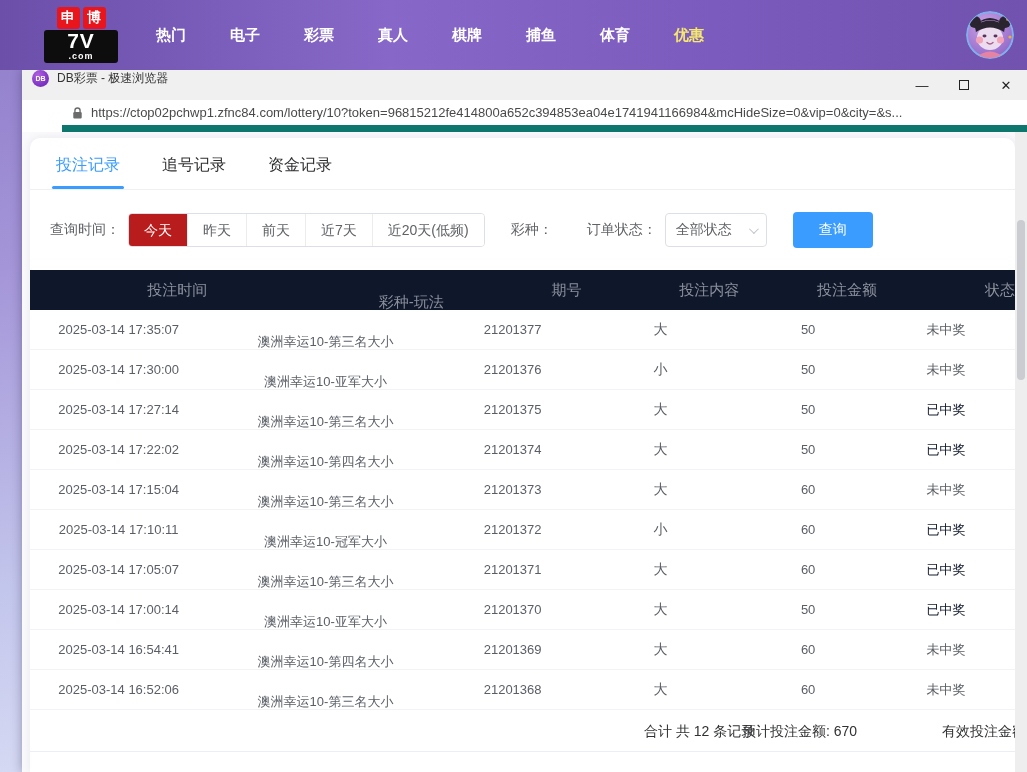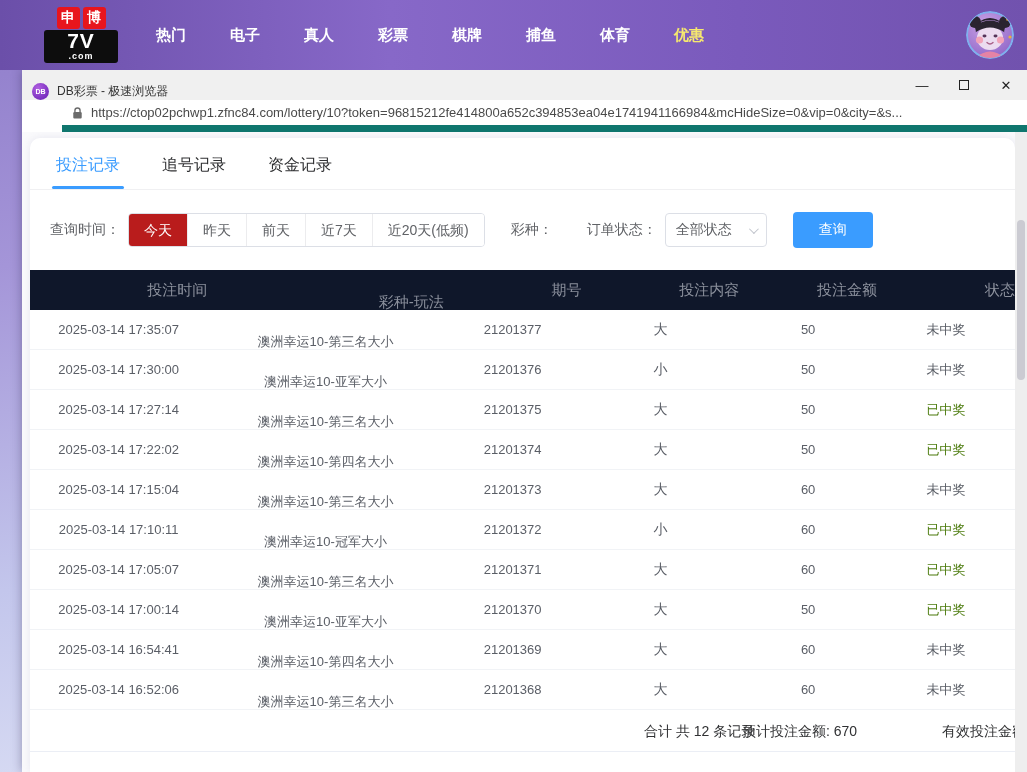--- a/index.html
+++ b/index.html
@@ -27,21 +27,21 @@
   .nav-item { color:#ffffff; font-size:15px; font-weight:700; padding:0 22px; cursor:pointer; line-height:70px; }
   .nav-item.highlight { color:#f7e96e; }
   .avatar { position:absolute; right:13px; top:11px; width:48px; height:48px; border-radius:50%; cursor:pointer; }
 
   
   .window {
     position:absolute; left:22px; top:70px; width:1005px; height:702px;
     display:flex; flex-direction:column; background:#fff;
     box-shadow:0 0 10px rgba(30,20,60,.35);
   }
-  .titlebar { height:30px; background:#f0f0f0; display:flex; align-items:flex-end; padding-left:10px; flex:0 0 auto; }
+  .titlebar { height:30px; background:#f0f0f0; display:flex; align-items:flex-start; padding-left:10px; flex:0 0 auto; }
   .favicon { width:17px; height:17px; border-radius:50%;
     background:radial-gradient(circle at 35% 30%,#b05fe0,#7a2fc0 70%);
     color:#fff; font-size:7px; font-weight:700; display:flex; align-items:center; justify-content:center; }
   .win-title { font-size:12px; color:#333; margin-left:8px; }
   .win-controls { margin-left:auto; display:flex; height:30px; }
   .win-btn { width:42px; height:30px; display:flex; align-items:center; justify-content:center;
     font-size:13px; color:#222; cursor:pointer; }
   .maxbox { width:10px; height:10px; border:1.5px solid #222; display:inline-block; }
   .urlbar { height:32px; background:#fff; border-bottom:7px solid #0f766e; display:flex; align-items:center;
     padding:0 10px; gap:8px; flex:0 0 auto;margin-left:40px; }
@@ -79,21 +79,21 @@
   .search-btn { margin-left:26px; background:#3a9cff; color:#fff; border:none; height:36px; padding:0 26px;
     border-radius:4px; font-size:14px; cursor:pointer; font-family:inherit; }
 
   
   .table { margin-top:22px; width:100%; }
   .thead, .trow { display:flex; height:40px; align-items:center; text-align:center; }
   .thead { background:#0f172a; color:#8b909c; font-size:15px;text-align:right; }
   .trow { border-bottom:1px solid #f1f3f6; color:#5a5e66; font-size:13px; background:#fff; }
   .c1{width:18%;} .c2{width:24%;margin-top:24px;} .c3{width:14%;} .c4{width:16%;} .c5{width:14%;} .c6{width:14%;}
   .trow .c4 { font-size:14px; }
-  .status.won { color:#4d7c0f; }
+  .status.won { color:#0f172a; }
 
   
   .tfoot { position:relative; height:42px; border-bottom:1px solid #ebeef5; font-size:14px; color:#303133; }
   .tfoot span { position:absolute; line-height:42px; white-space:nowrap; }
   .f-total { left:614px; }
   .f-expected { left:712px; }
   .f-valid { left:912px; }
 </style>
 </head>
 <body>
@@ -105,22 +105,22 @@
       <div class="logo-red-tile">博</div>
     </div>
     <div class="logo-black">
       <div class="logo-7v">7V</div>
       <div class="logo-com">.com</div>
     </div>
   </div>
   <div class="nav">
     <span class="nav-item">热门</span>
     <span class="nav-item">电子</span>
+    <span class="nav-item">彩票</span>
     <span class="nav-item">真人</span>
-    <span class="nav-item">彩票</span>
     <span class="nav-item">棋牌</span>
     <span class="nav-item">捕鱼</span>
     <span class="nav-item">体育</span>
     <span class="nav-item highlight">优惠</span>
   </div>
   <svg class="avatar" viewBox="0 0 48 48">
     <defs>
       <clipPath id="avclip">
           <circle cx="24" cy="24" r="23"></circle>
         </clipPath>

